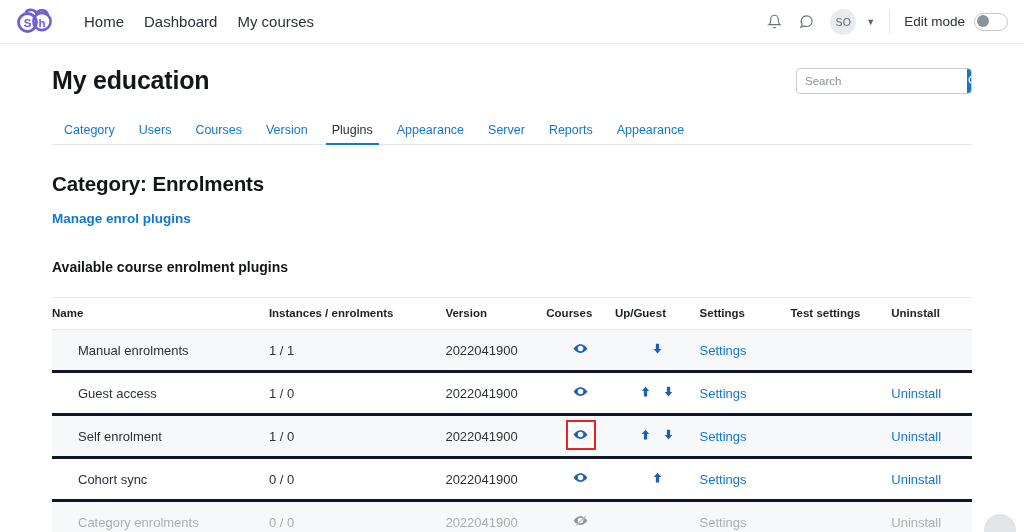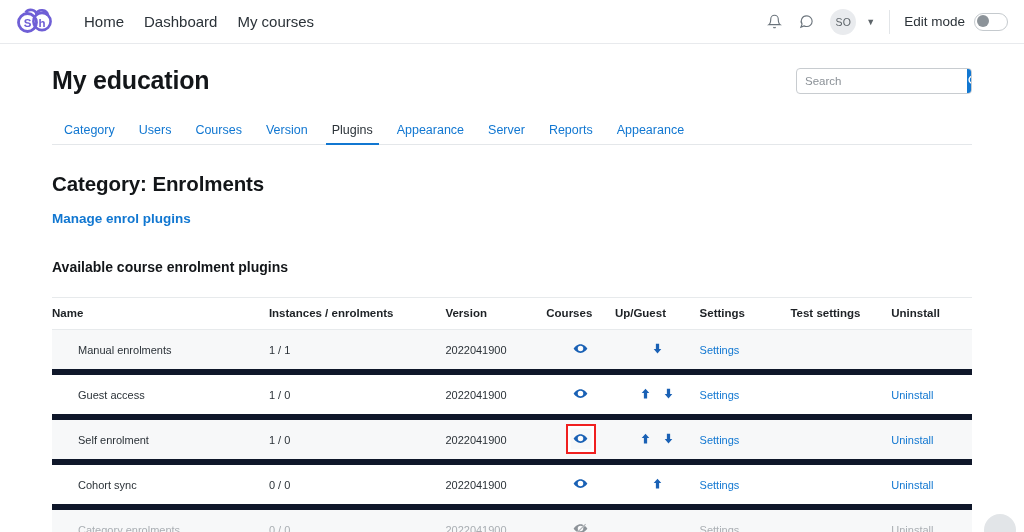--- a/index.html
+++ b/index.html
@@ -178,24 +178,24 @@
   }
   table.plugins th {
     font-size: 11.5px;
     font-weight: 700;
     color: #1d2125;
     text-align: left;
     padding: 9px 0 10px 0;
     border-bottom: 1px solid #e7eaec;
   }
   table.plugins td {
-    font-size: 11px;
+    font-size: 13px;
     color: #2b3238;
     padding: 11px 0;
-    border-bottom: 6px solid #0f172a;
+    border-bottom: 3px solid #0f172a;
     vertical-align: middle;
     height: 34px;
   }
   tr.striped td { background: #f7f8f9; }
   tr.dimmed td { color: #a9aeb3; }
   .c-name { width: 215px; padding-left: 26px !important; }
   .c-inst { width: 175px; }
   .c-ver  { width: 100px; }
   .c-en   { width: 68px; text-align: center; }
   .c-ud   { width: 84px; text-align: center; }

